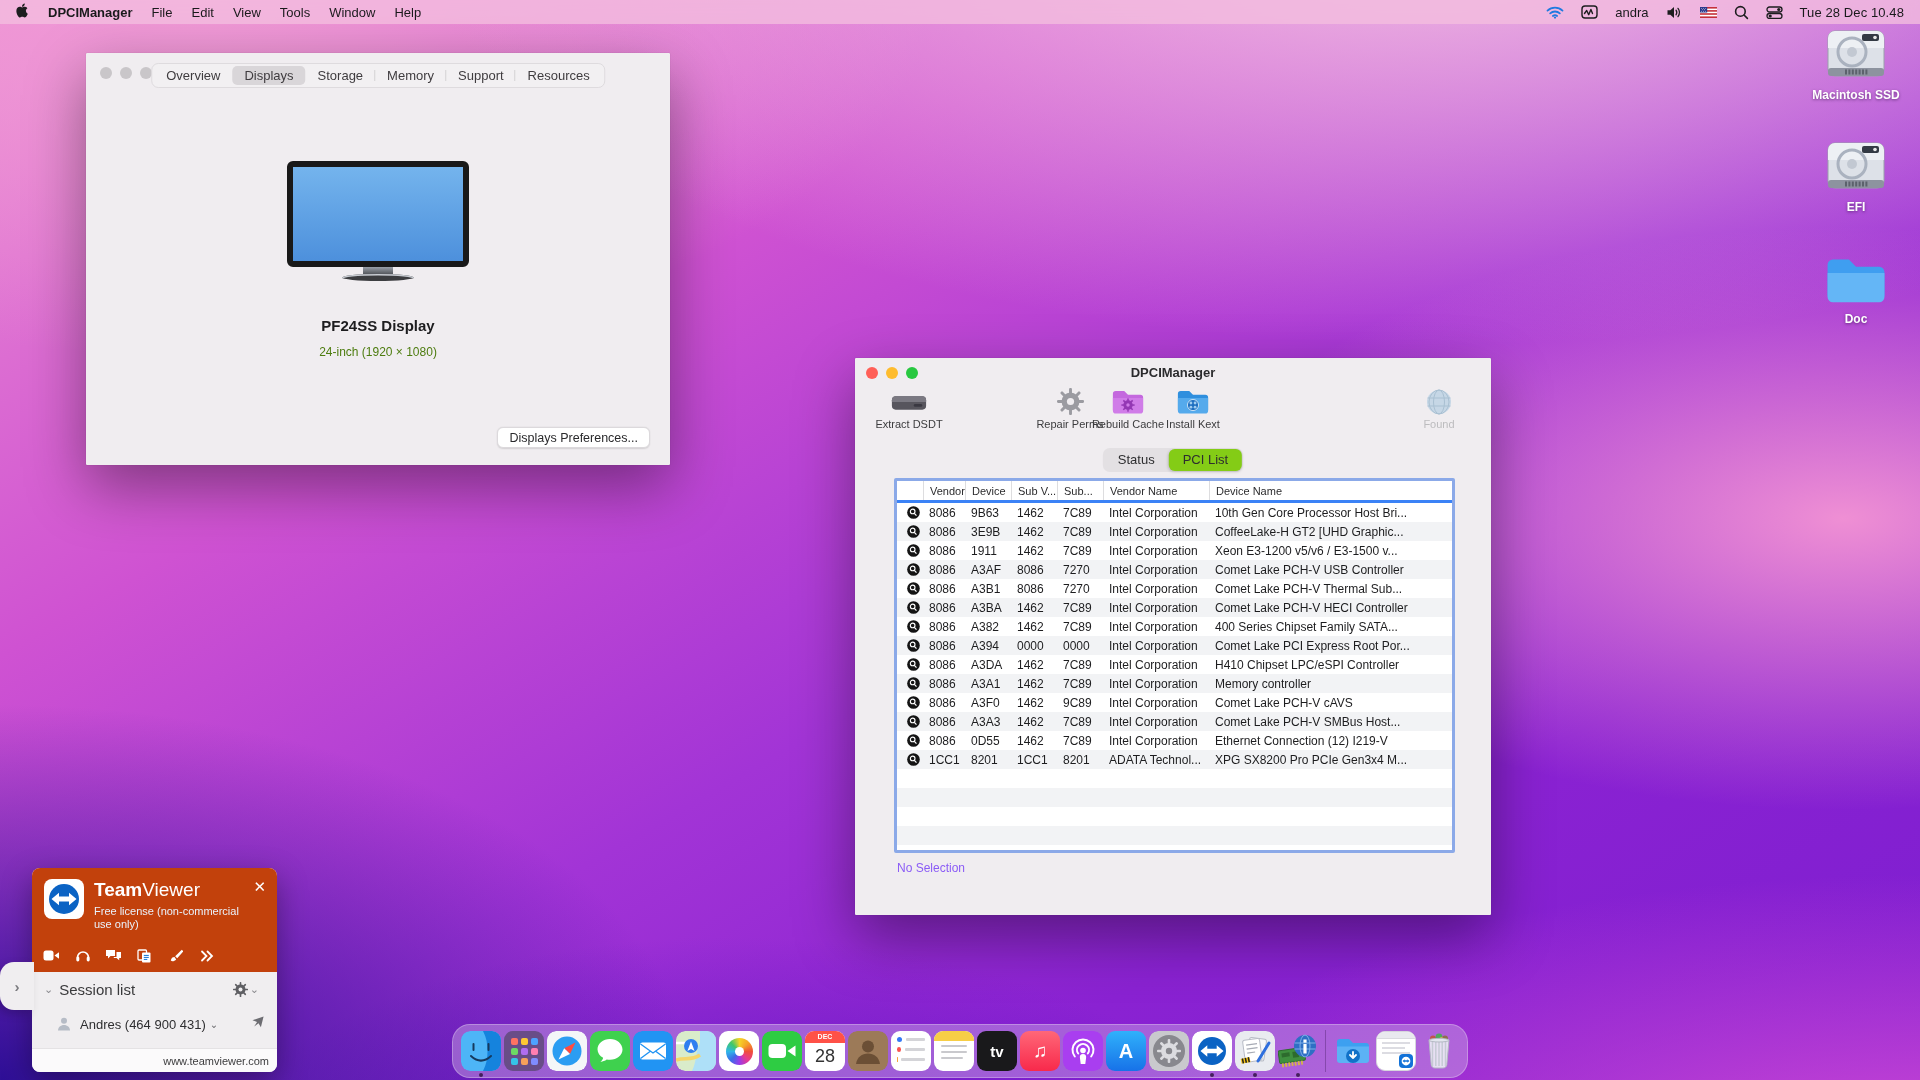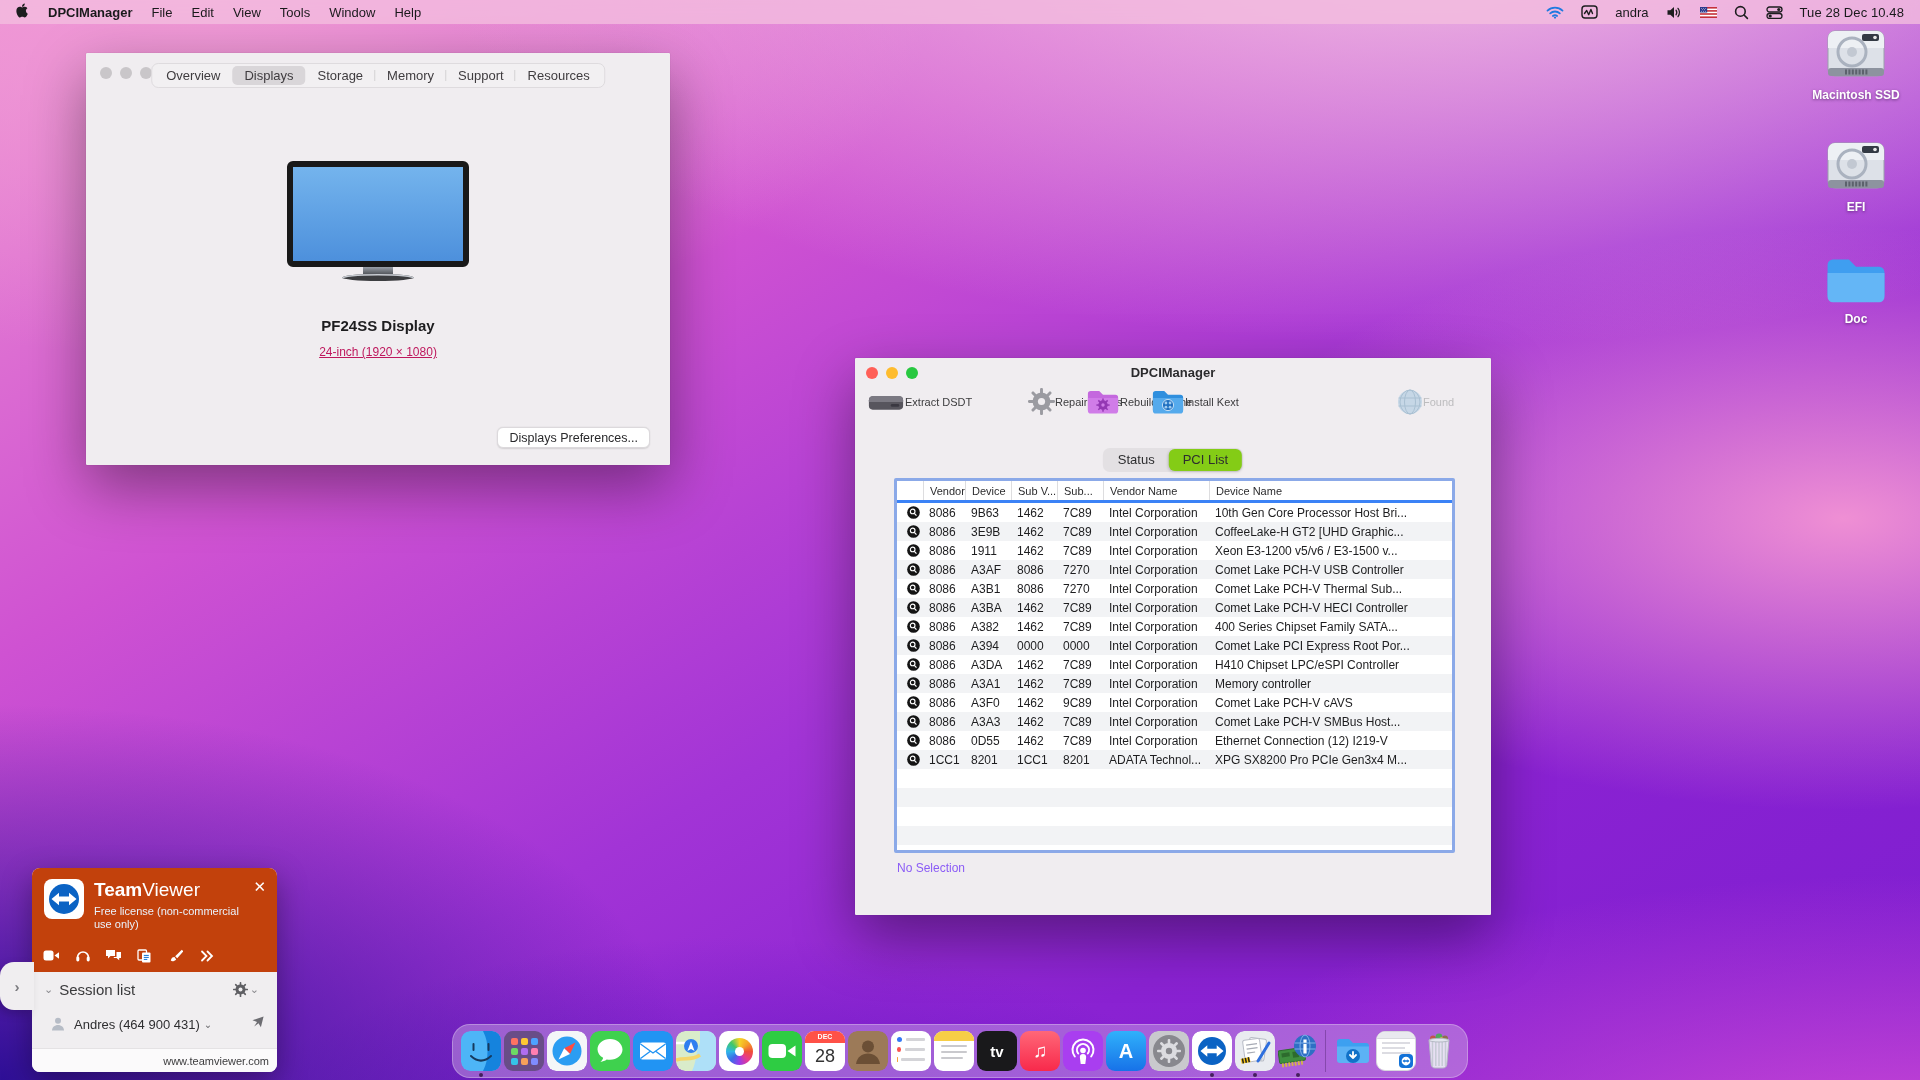--- a/index.html
+++ b/index.html
@@ -47,34 +47,34 @@
   #display-tabs .seg.sel::before, #display-tabs .seg.sel + .seg::before { background:transparent; }
   #monitor { position:absolute; top:108px; left:50%; transform:translateX(-50%); width:182px; }
   #monitor .screen { width:182px; height:106px; border:6px solid #191919; border-radius:6px;
     background:linear-gradient(#74b4ed,#4d90dc); }
   #monitor .neck { width:30px; height:7px; margin:0 auto; background:linear-gradient(#9aa0a8,#55585e); }
   #monitor .base { width:72px; height:7px; margin:0 auto; border-radius:50%;
     background:#3c3d40; box-shadow:inset 0 1.5px 0 #c8ccd2; }
   #display-name { position:absolute; top:264px; width:100%; text-align:center;
     font-size:15px; font-weight:bold; color:#1d1d1f; }
   #display-spec { position:absolute; top:292px; width:100%; text-align:center;
-    font-size:12px; color:#be185d;text-decoration:underline; }
+    font-size:12px; color:#4d7c0f; }
   #display-pref-btn { position:absolute; right:20px; bottom:17px; height:21px;
     background:#fff; border:1px solid #dcd9dc; border-radius:6px; padding:0 11px;
     font-size:12.5px; color:#2a2a2c; box-shadow:0 0.5px 1.5px rgba(0,0,0,0.12); }
   
   #dpci-window { left:855px; top:358px; width:636px; height:557px; }
   #dpci-window .traffic { left:11px; top:9px; }
   #dpci-window .traffic .r { background:#ff5f57; } 
   #dpci-window .traffic .y { background:#febc2e; }
   #dpci-window .traffic .g { background:#28c840; }
   #dpci-title { position:absolute; top:7px; width:100%; text-align:center;
     font-size:13px; font-weight:bold; color:#2b2b2d; }
   #dpci-toolbar { position:absolute; top:27px; left:0; right:0; height:56px; }
-  .tool-item { position:absolute; display:flex; align-items:center; width:84px; }
+  .tool-item { position:absolute; display:flex; flex-direction:column; align-items:center; width:84px; }
   .tool-item .tico { height:30px; display:flex; align-items:flex-end; justify-content:center; }
   .tool-item .tlabel { font-size:11px; color:#3c3c3e; margin-top:3px; white-space:nowrap; }
   .tool-item.disabled .tlabel { color:#bcbcbe; }
   #dpci-tabs { position:absolute; top:90px; left:50%; transform:translateX(-50%);
     display:flex; background:#e3e0e3; border-radius:7px; padding:1px; height:24px; }
   #dpci-tabs .seg { font-size:13px; color:#2e2e30; padding:3px 14px; border-radius:6px; white-space:nowrap; }
   #dpci-tabs .seg.sel { background:#84cc16; box-shadow:0 1px 3px rgba(0,0,0,0.18); }
   #pci-table { position:absolute; left:39px; top:120px; width:561px; height:375px;
     background:#fff; border:3px solid #8ba9e8; border-radius:2px; overflow:hidden; }
   .trow { display:grid; grid-template-columns:26px 42px 46px 46px 46px 106px 1fr; align-items:center; }
@@ -99,21 +99,21 @@
   #tv-close { position:absolute; right:11px; top:10px; color:#fff; font-size:15px; font-weight:bold; }
   #tv-license { position:absolute; left:62px; top:37px; width:160px;
     color:#eaf2fc; font-size:11px; line-height:13px; }
   #tv-tools { position:absolute; left:11px; bottom:9px; display:flex; gap:14px; align-items:center; }
   #tv-tools .tvt { width:17px; height:15px; display:flex; align-items:center; justify-content:center; color:#fff; }
   #tv-session-row { position:absolute; top:104px; left:0; right:0; height:34px;
     display:flex; align-items:center; padding:0 12px; color:#3a3a3c; }
   #tv-session-row .chev { color:#8a8a8e; font-size:11px; margin-right:6px; }
   #tv-session-label { font-size:15px; }
   #tv-session-gear { margin-left:auto; display:flex; align-items:center; gap:2px; color:#5f5f63; }
-  #tv-user-row { position:absolute; top:142px; left:6px; right:0; height:28px;
+  #tv-user-row { position:absolute; top:142px; left:12px; right:0; height:28px;
     display:flex; align-items:center; padding:0 12px;justify-content:flex-end; }
   #tv-user-label { font-size:13px; color:#2e2e30; margin-left:8px; }
   #tv-user-row .chev { color:#6a6a6e; font-size:10px; margin-left:4px; }
   #tv-cursor { margin-left:auto; }
   #tv-footer { position:absolute; bottom:0; left:0; right:0; height:24px; background:#fbfafb;
     border-radius:0 0 8px 8px; display:flex; align-items:center; justify-content:flex-end;
     padding:0 8px; font-size:11px; color:#3c3c3e; border-top:1px solid #e4e2e4; }
   #tv-handle { position:absolute; left:-32px; top:94px; width:34px; height:48px;
     background:#f0eef0; border-radius:14px 0 0 14px; display:flex; align-items:center; justify-content:center;
     color:#7c7c80; font-size:15px; font-weight:bold; box-shadow:-4px 4px 10px rgba(0,0,0,0.18); }

